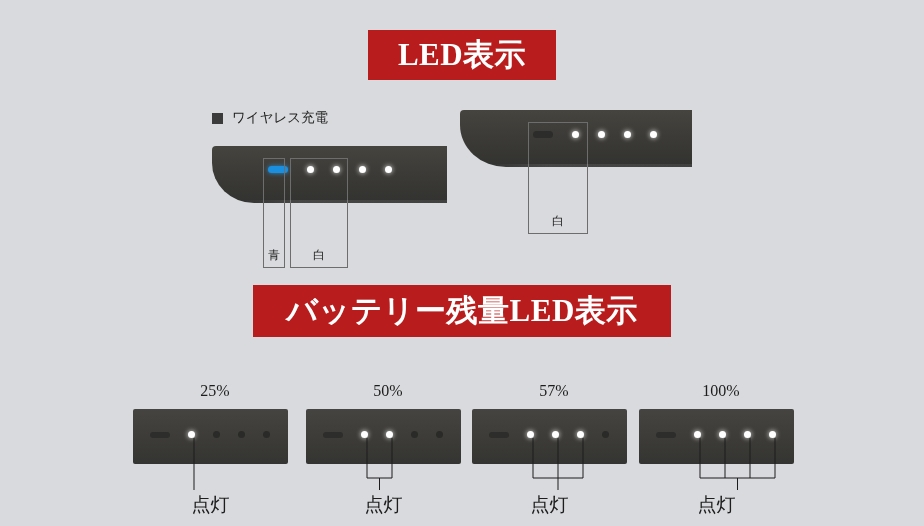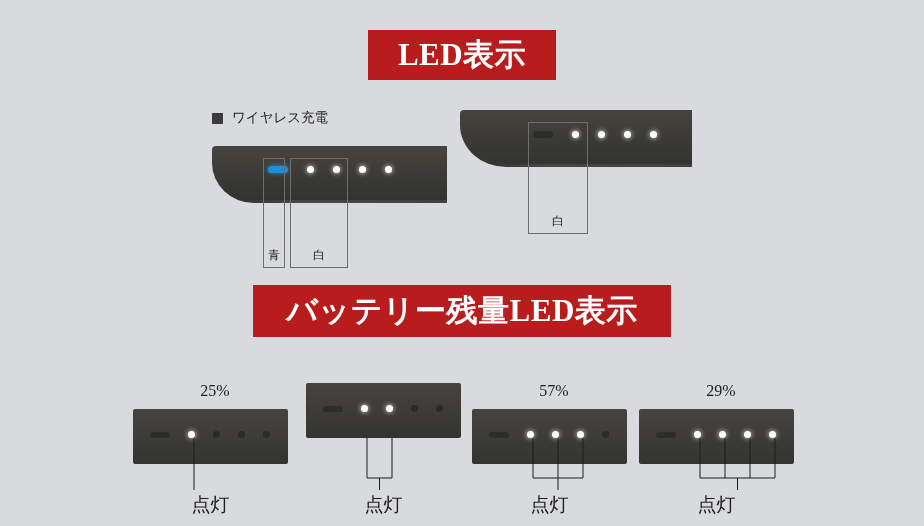--- a/index.html
+++ b/index.html
@@ -259,20 +259,21 @@
       <span class="dot-led"></span>
     </div>
   </div>
   <svg class="connector" viewBox="0 0 155 60">
     <path d="M61 -30 L61 52" stroke="#1d1d1d" stroke-width="1" fill="none"></path>
   </svg>
   <div class="panel-caption">点灯</div>
 </div>
 
 <div class="panel" id="panel-1">
+  <div class="panel-pct">50%</div>
   <div class="panel-body">
     <div class="panel-leds">
       <span class="bar-led"></span>
       <span class="dot-led on"></span>
       <span class="dot-led on"></span>
       <span class="dot-led"></span>
       <span class="dot-led"></span>
     </div>
   </div>
   <svg class="connector" viewBox="0 0 155 60">
@@ -292,21 +293,21 @@
       <span class="dot-led"></span>
     </div>
   </div>
   <svg class="connector" viewBox="0 0 155 60">
     <path d="M61 -30 L61 40 M86 -30 L86 40 M111 -30 L111 40 M61 40 L111 40 M86 40 L86 52" stroke="#1d1d1d" stroke-width="1" fill="none"></path>
   </svg>
   <div class="panel-caption">点灯</div>
 </div>
 
 <div class="panel" id="panel-3">
-  <div class="panel-pct">29%</div>
+  <div class="panel-pct">100%</div>
   <div class="panel-body">
     <div class="panel-leds">
       <span class="bar-led"></span>
       <span class="dot-led on"></span>
       <span class="dot-led on"></span>
       <span class="dot-led on"></span>
       <span class="dot-led on"></span>
     </div>
   </div>
   <svg class="connector" viewBox="0 0 155 60">

